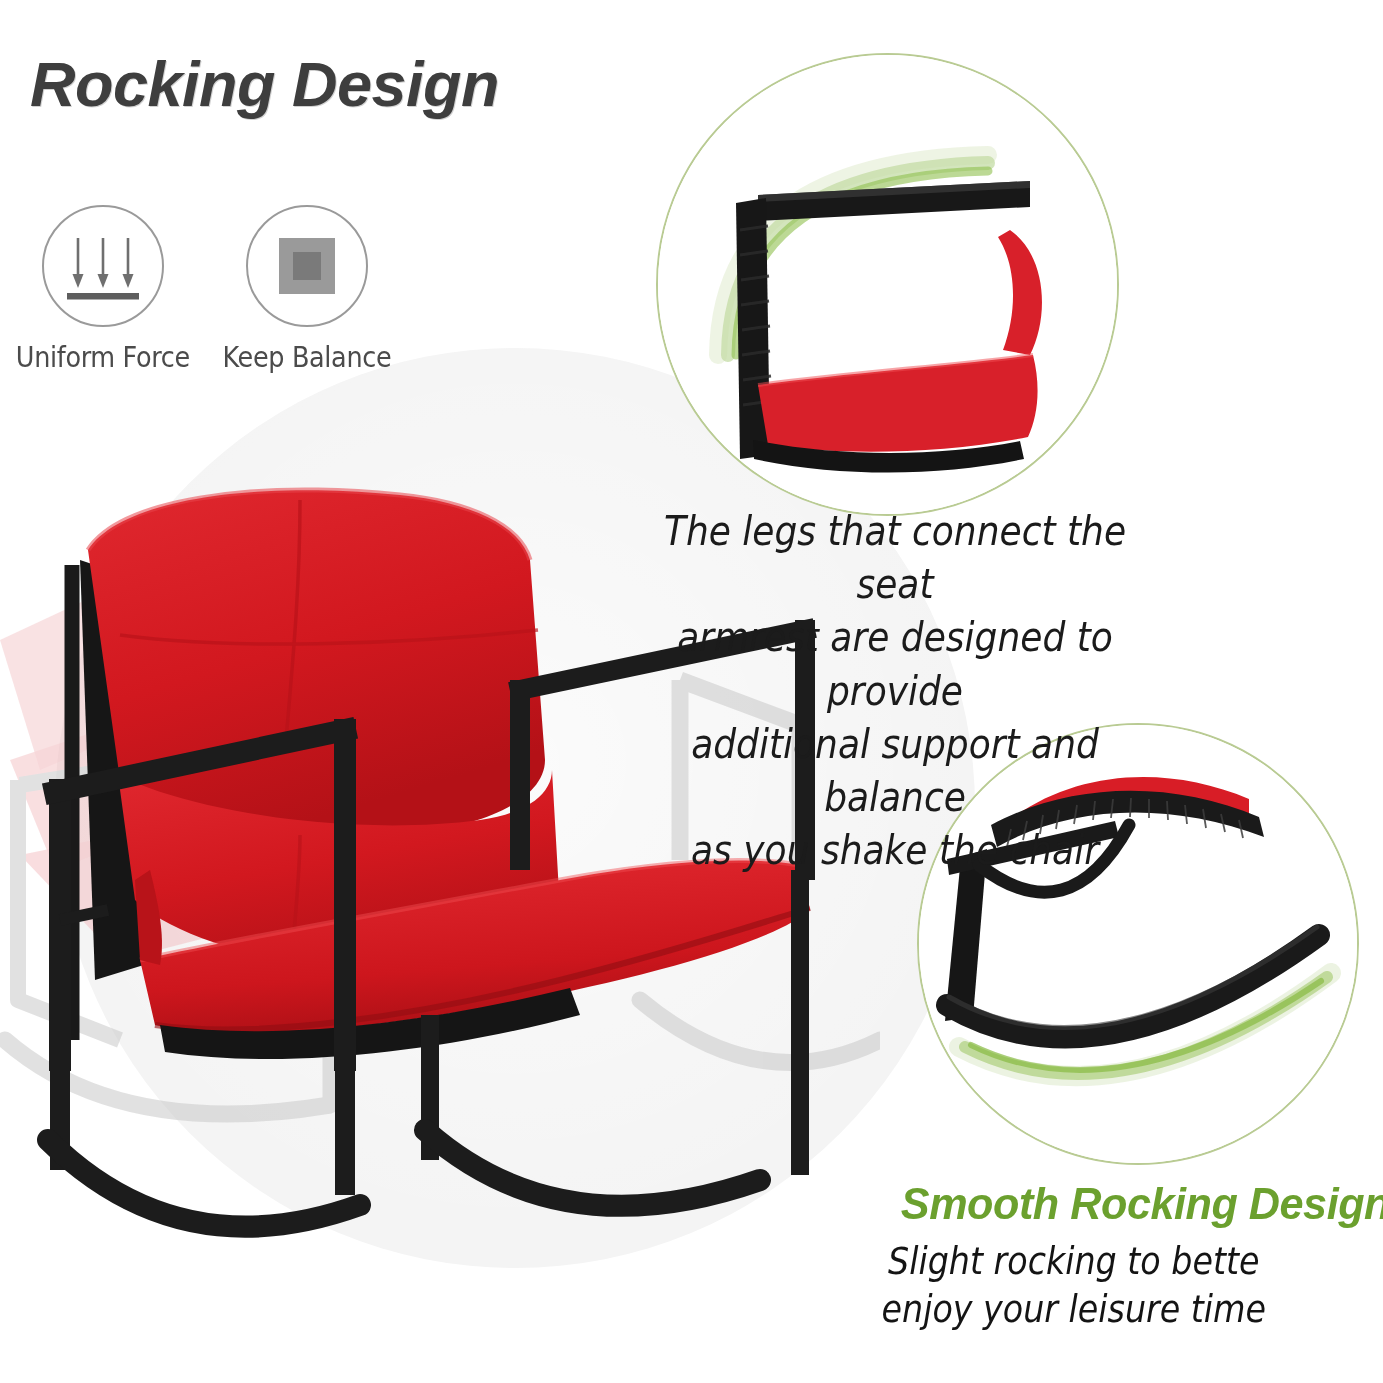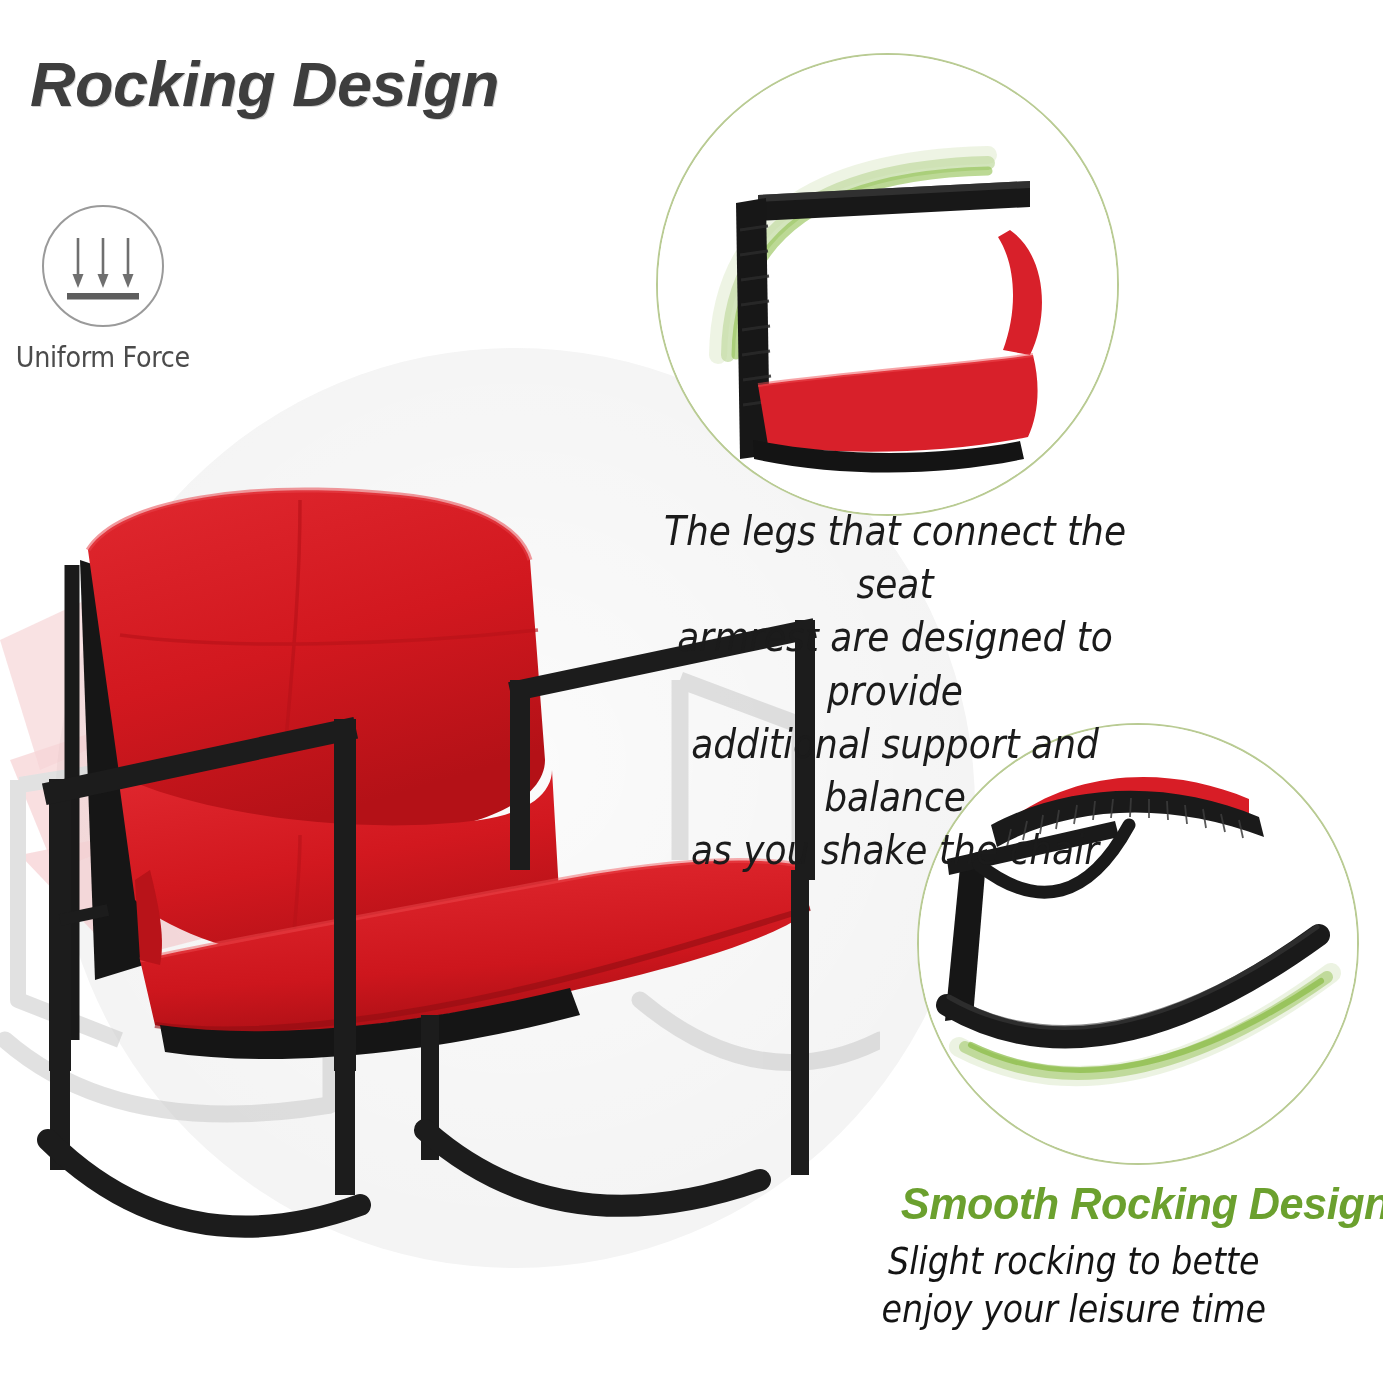--- a/index.html
+++ b/index.html
@@ -199,20 +199,29 @@
             <polygon points="50,72 44.5,58 55.5,58"></polygon>
             <polygon points="75,72 69.5,58 80.5,58"></polygon>
           </g>
           <rect x="14" y="77" width="72" height="6.5" fill="#5e5e5e"></rect>
         </svg>
       </div>
       <div class="badge-label">Uniform Force</div>
     </div>
 
 
+    <div class="badge">
+      <div class="badge-circle">
+        <svg width="100" height="100" viewBox="0 0 100 100">
+          <rect x="22" y="22" width="56" height="56" fill="#9a9a9a"></rect>
+          <rect x="36" y="36" width="28" height="28" fill="#7a7a7a"></rect>
+        </svg>
+      </div>
+      <div class="badge-label">Keep Balance</div>
+    </div>
 
   </div>
 
   <div class="chair-stage">
     <svg width="880" height="900" viewBox="0 0 880 900">
       <defs>
         <linearGradient id="cushGrad" x1="0" y1="0" x2="0.4" y2="1">
           <stop offset="0%" stop-color="#e0282f"></stop>
           <stop offset="55%" stop-color="#d2181f"></stop>
           <stop offset="100%" stop-color="#b41117"></stop>

